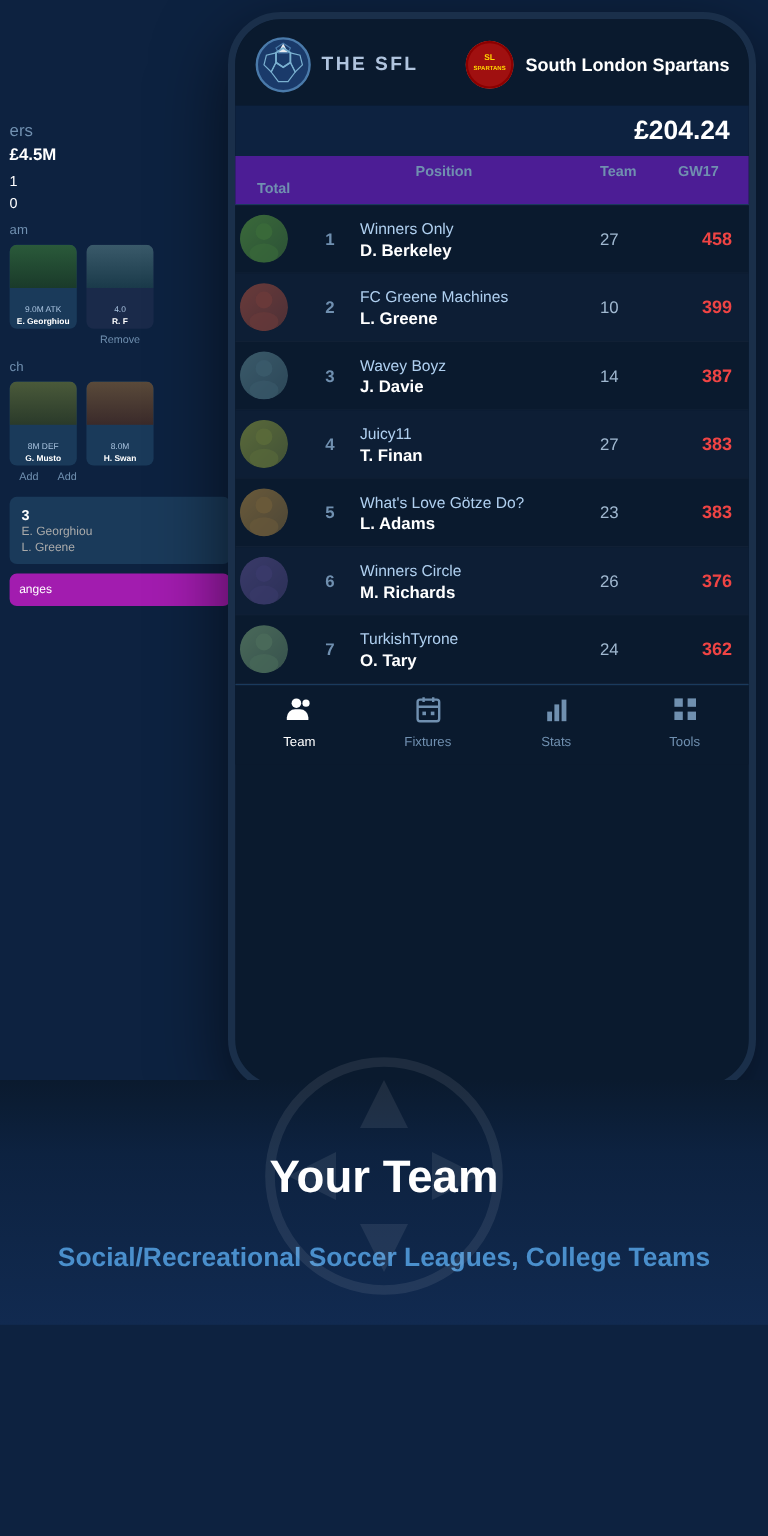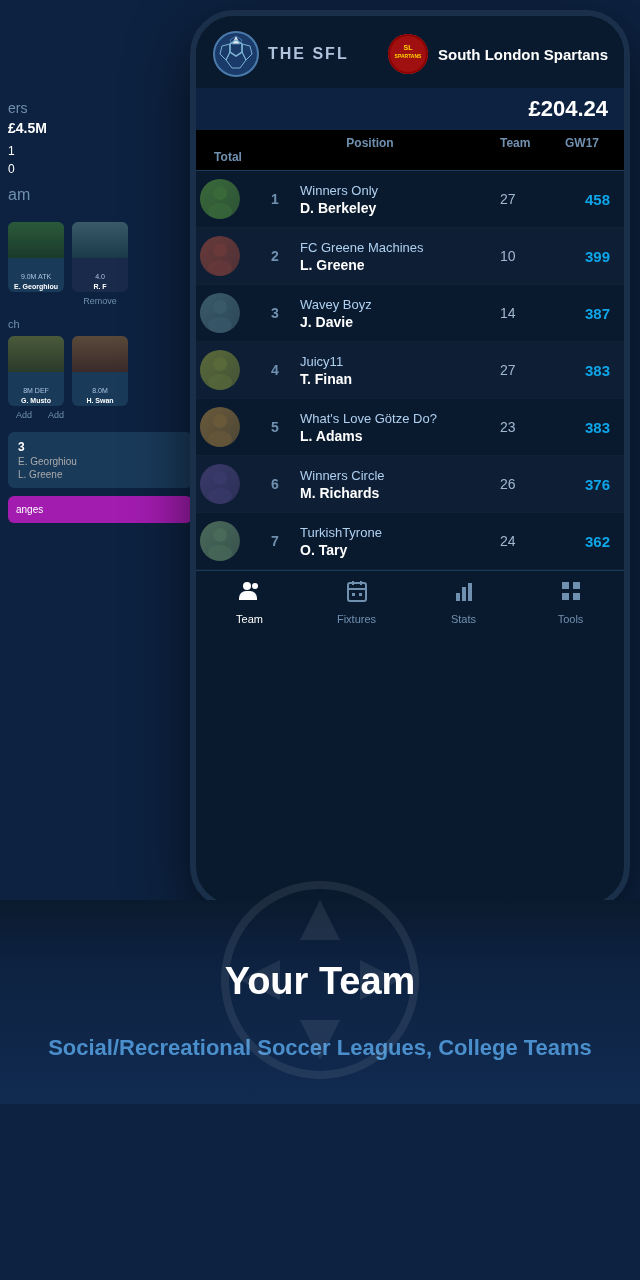--- a/index.html
+++ b/index.html
@@ -114,21 +114,21 @@
     
     .league-table {
       flex: 1;
       overflow-y: auto;
     }
 
     .table-header {
       display: grid;
       grid-template-columns: 40px 1fr 60px 60px;
       padding: 6px 12px;
-      background: #000000;
+      background: #4c1d95;
       border-bottom: 1px solid #1a3a5c;
     }
 
     .table-header-cell {
       color: #7090b0;
       font-size: 12px;
       font-weight: 600;
       text-align: center;
     }
 
@@ -187,21 +187,21 @@
       font-weight: 700;
     }
 
     .gw-score {
       color: #a0b8d0;
       font-size: 14px;
       text-align: left;
     }
 
     .total-score {
-      color: #0ea5e9;
+      color: #ef4444;
       font-size: 15px;
       font-weight: 700;
       text-align: right;
       padding-right: 10px;
     }
 
     
     .bottom-nav {
       display: flex;
       background: #0a1a2e;
@@ -284,23 +284,23 @@
       margin-bottom: 8px;
     }
 
     .left-small-val {
       color: #fff;
       font-size: 12px;
     }
 
     .left-team-label {
       color: #7090b0;
-      font-size: 16px;
+      font-size: 11px;
       margin-top: 10px;
-      margin-bottom: 18px;
+      margin-bottom: 6px;
     }
 
     .player-card-mini {
       width: 56px;
       height: 70px;
       background: #1a3a5a;
       border-radius: 6px;
       display: inline-block;
       margin-right: 4px;
       vertical-align: top;

